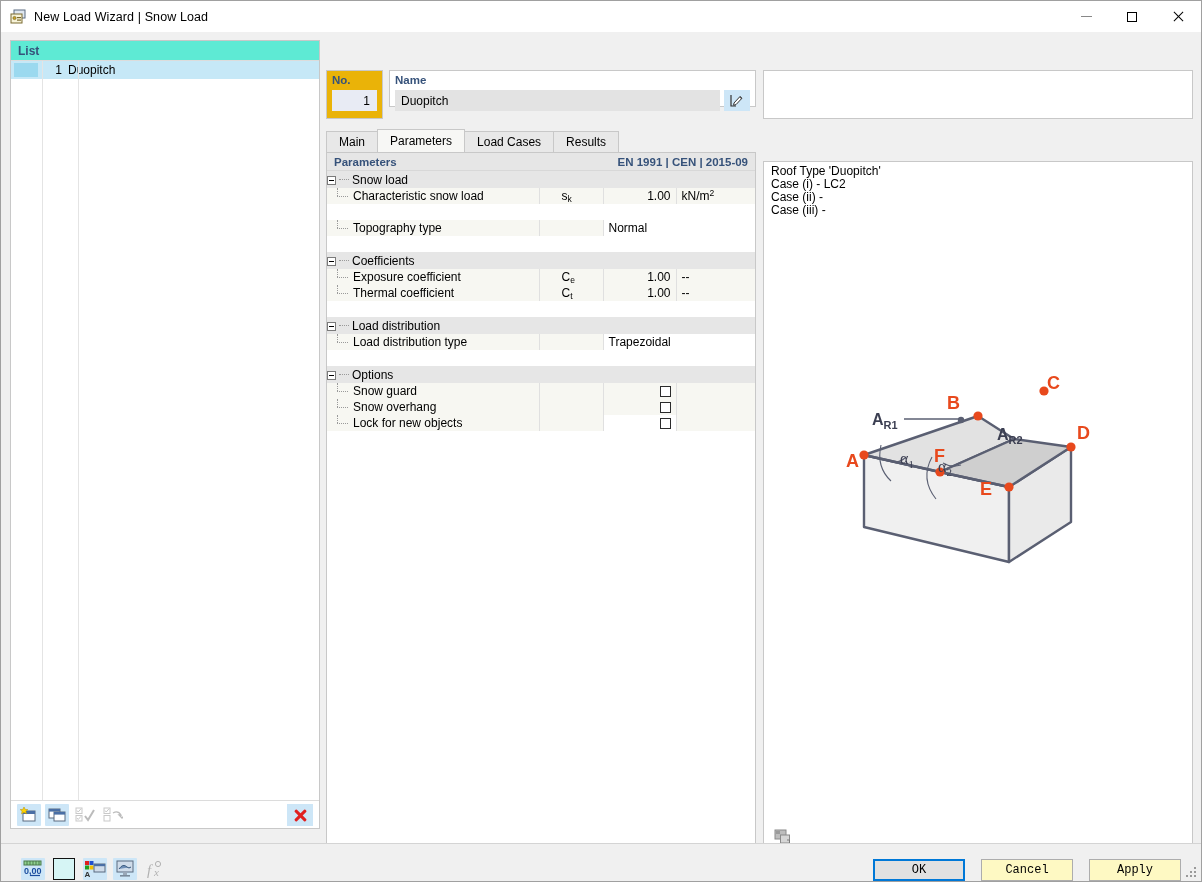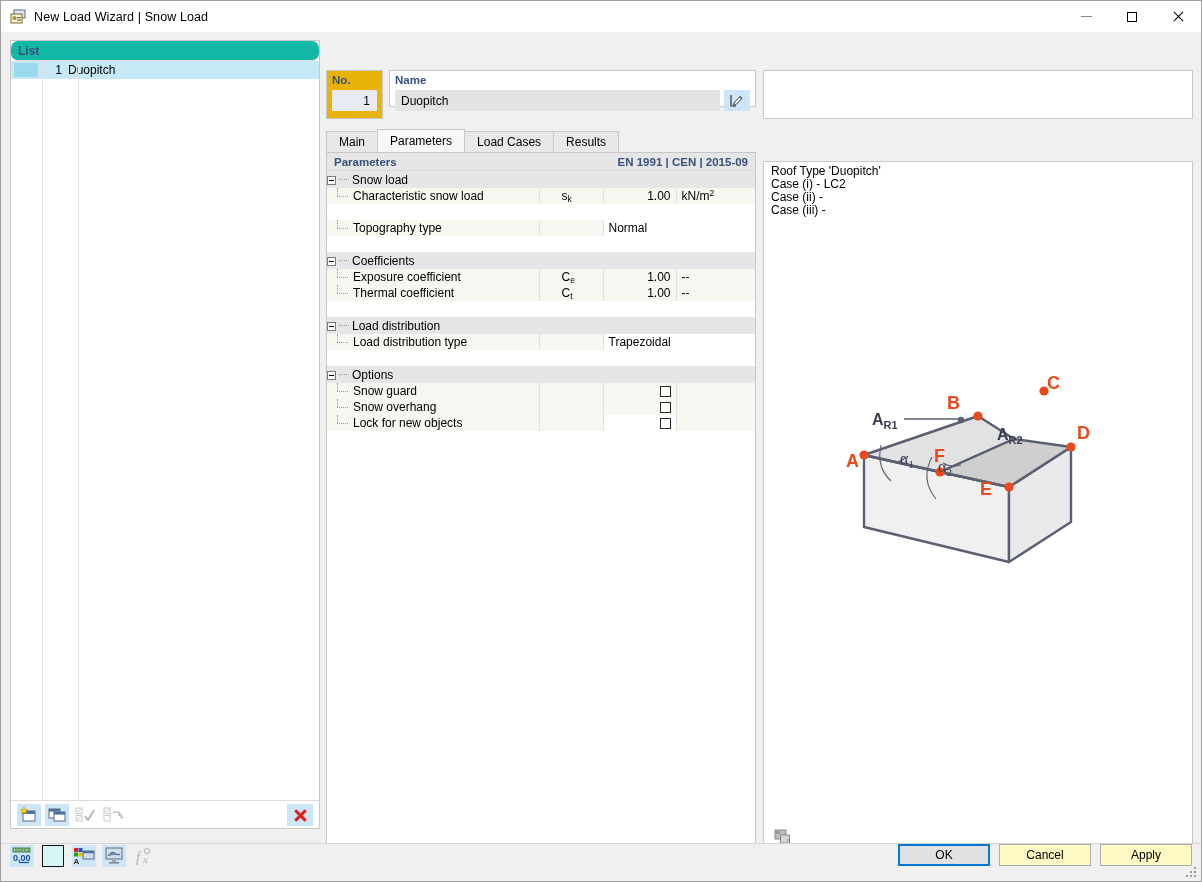--- a/index.html
+++ b/index.html
@@ -56,22 +56,21 @@
   .left-panel {
     position: absolute; left: 9px; top: 8px;
     width: 310px; height: 789px;
     background: #ffffff; border: 1px solid #c8c8c8;
     display: flex; flex-direction: column;
   }
   .list-header {
     height: 20px; border-bottom: 1px solid #dcdcdc;
     color: #36527a; font-weight: bold; font-size: 12px;
     padding-left: 7px; line-height: 20px;
-    background: #14b8a6;
-    border-radius: 7px;
+    background: #5eead4;
   }
   .list-body { flex: 1 1 auto; position: relative; background:#fff; }
   .list-row {
     height: 18px; display: flex; align-items: center;
     background: #c6e8f7;
   }
   .list-sw { width: 24px; height: 14px; margin-left: 3px; background:#9bd9ef; flex:0 0 auto; }
   .list-no { width: 30px; text-align: right; padding-right: 6px; font-size: 12px; }
   .list-name { font-size: 12px; }
   .vline1 { position:absolute; left:31px; top:0; bottom:0; width:1px; background:#e4e4e4; }
@@ -202,30 +201,30 @@
   .preview-tool {
     position:absolute; left: 8px; bottom: 8px; width: 22px; height: 20px;
     display:flex; align-items:center; justify-content:center;
   }
   .figure { position:absolute; left: 70px; top: 205px; }
 
   
   .bottombar {
     flex: 0 0 auto; height: 38px; background:#f0f0f0;
     border-top: 1px solid #d4d4d4;
-    display:flex; align-items:flex-start; padding: 0 9px; position:relative;
+    display:flex; align-items:flex-end; padding: 0 20px; position:relative;
   }
   .btm-icons { display:flex; gap: 6px; align-items:center; }
   .btn {
     width: 92px; height: 22px; font-size: 12px;
     background: #fef9c3; border: 1px solid #adadad;
     display:flex; align-items:center; justify-content:center;
   }
   .btn.primary { border: 2px solid #0078d7; background:#e1e1e1; }
-  .btn-row { margin-left:auto; display:flex; gap: 9px; }
+  .btn-row { margin-left:auto; display:flex; gap: 16px; font-family: Liberation Mono, monospace; }
   .grip { position:absolute; right: 3px; bottom: 2px; width: 12px; height: 12px; }
 </style>
 </head>
 <body>
 
 <div class="window">
 
   <div class="titlebar">
     <span class="title-icon">
       <svg width="16" height="16" viewBox="0 0 16 16">

